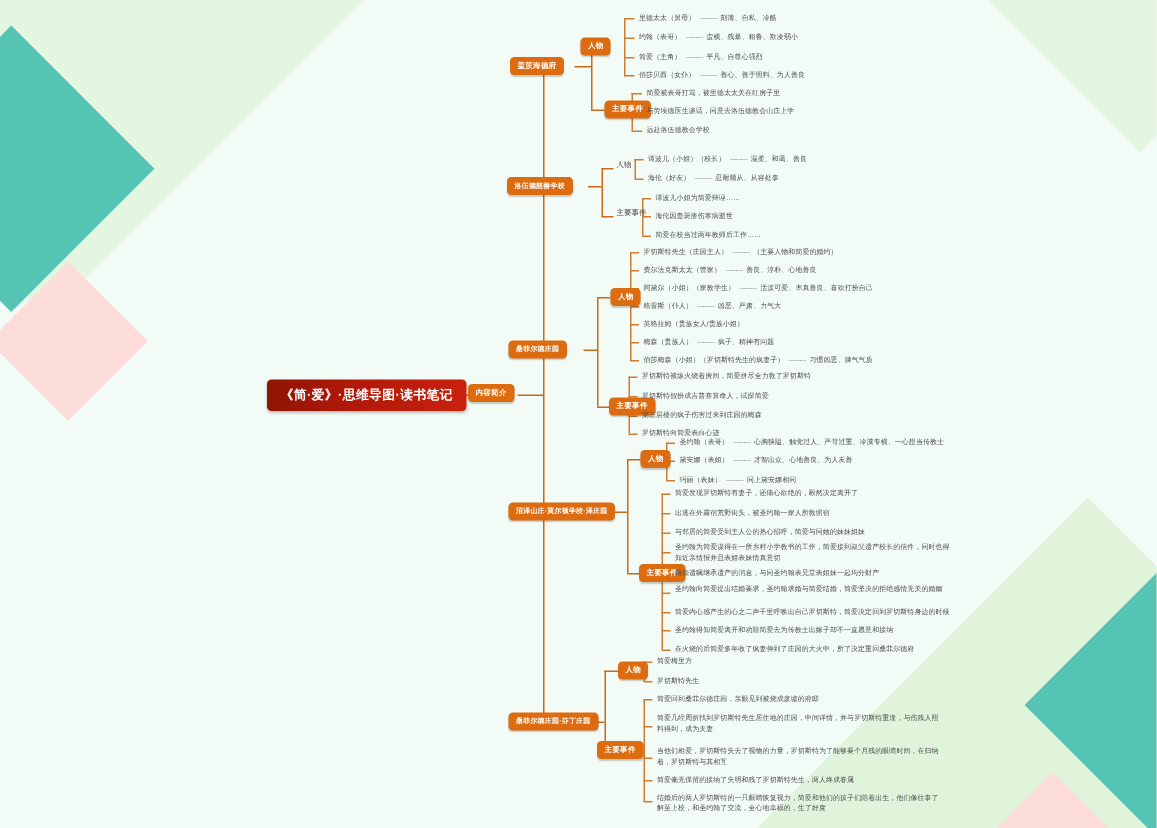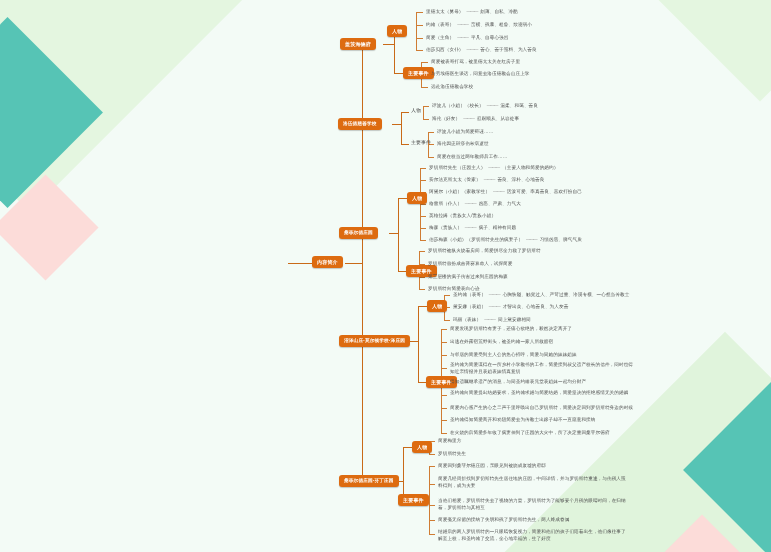--- a/index.html
+++ b/index.html
@@ -153,20 +153,21 @@
   <div class="ln v thin" style="left:429px;top:466px;height:68px;"></div>
   <div class="ln h thin" style="left:429px;top:466px;width:6px;"></div>
   <div class="ln h thin" style="left:429px;top:484px;width:6px;"></div>
   <div class="ln h thin" style="left:429px;top:505px;width:6px;"></div>
   <div class="ln h thin" style="left:429px;top:520px;width:6px;"></div>
   <div class="ln h thin" style="left:429px;top:534px;width:6px;"></div>
 </div>
 
 <div id="map">
 
+  <div class="node n-root" style="left:178px;top:253px;">《简·爱》·思维导图·读书笔记</div>
 
   <div class="node n-pill" style="left:312px;top:256px;">内容简介</div>
 
   <div class="node n-pill" style="left:340px;top:38px;">盖茨海德府</div>
   <div class="node n-pill" style="left:387px;top:25px;">人物</div>
   <div class="node n-pill" style="left:403px;top:67px;">主要事件</div>
 
   <div class="node n-leaf" style="left:426px;top:9px;">
     <span>里德太太（舅母）</span><span class="dash">———</span><span>刻薄、自私、冷酷</span>
   </div>

